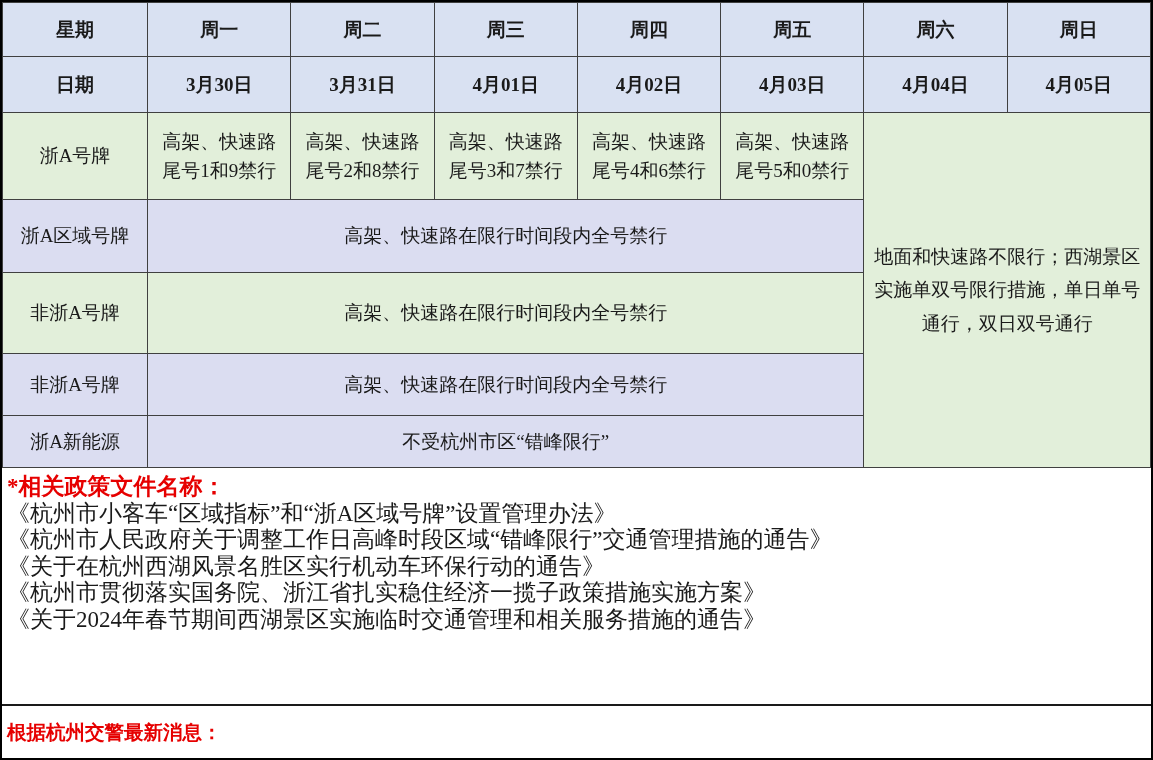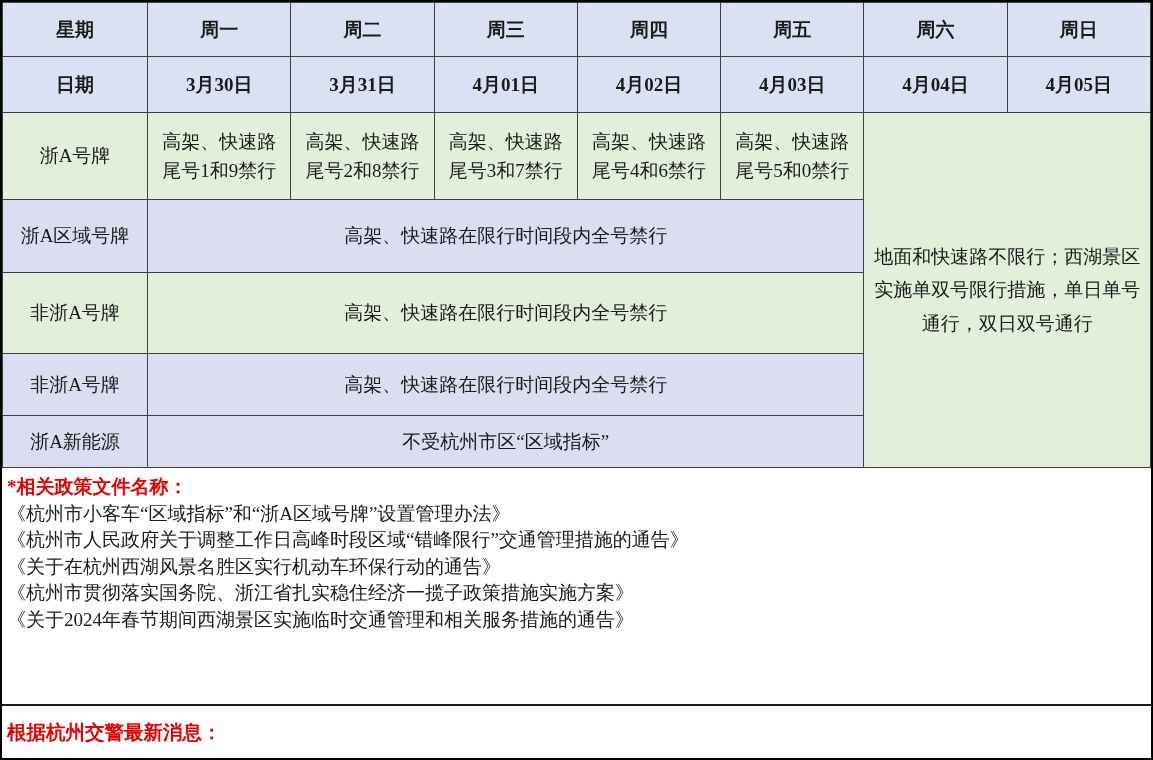--- a/index.html
+++ b/index.html
@@ -45,21 +45,21 @@
   td.tail-cell {
     text-align:left; padding-left:13px; padding-right:4px;
     white-space:pre-line; font-size:18px; line-height:1.55;
   }
   td.weekend-cell {
     font-size:18.5px; line-height:1.75; padding:6px 10px;
   }
   .notes {
     flex:1 1 auto;
     padding:6px 6px 0 5px;
-    font-size:19px; line-height:26.5px;
+    font-size:23px; line-height:26.5px;
   }
   .notes-heading {
     color:var(--note-red,#e60000); font-weight:bold;
   }
   .footer {
     flex:0 0 54px;
     border-top:2px solid #1a1a1a;
     display:flex; align-items:center;
     padding:0 5px;
     font-size:19.5px;
@@ -133,21 +133,21 @@
       <td class="grn" colspan="5">高架、快速路在限行时间段内全号禁行</td>
     </tr>
 
     <tr class="r-plate4">
       <td class="lav">非浙A号牌</td>
       <td class="lav" colspan="5">高架、快速路在限行时间段内全号禁行</td>
     </tr>
 
     <tr class="r-plate5">
       <td class="lav">浙A新能源</td>
-      <td class="lav" colspan="5">不受杭州市区“区域指标”</td>
+      <td class="lav" colspan="5">不受杭州市区“错峰限行”</td>
     </tr>
   </tbody>
     </table>
 
   <div class="notes">
     <div class="notes-heading">*相关政策文件名称：</div>
     <div class="note-item">《杭州市小客车“区域指标”和“浙A区域号牌”设置管理办法》</div>
     <div class="note-item">《杭州市人民政府关于调整工作日高峰时段区域“错峰限行”交通管理措施的通告》</div>
     <div class="note-item">《关于在杭州西湖风景名胜区实行机动车环保行动的通告》</div>
     <div class="note-item">《杭州市贯彻落实国务院、浙江省扎实稳住经济一揽子政策措施实施方案》</div>

